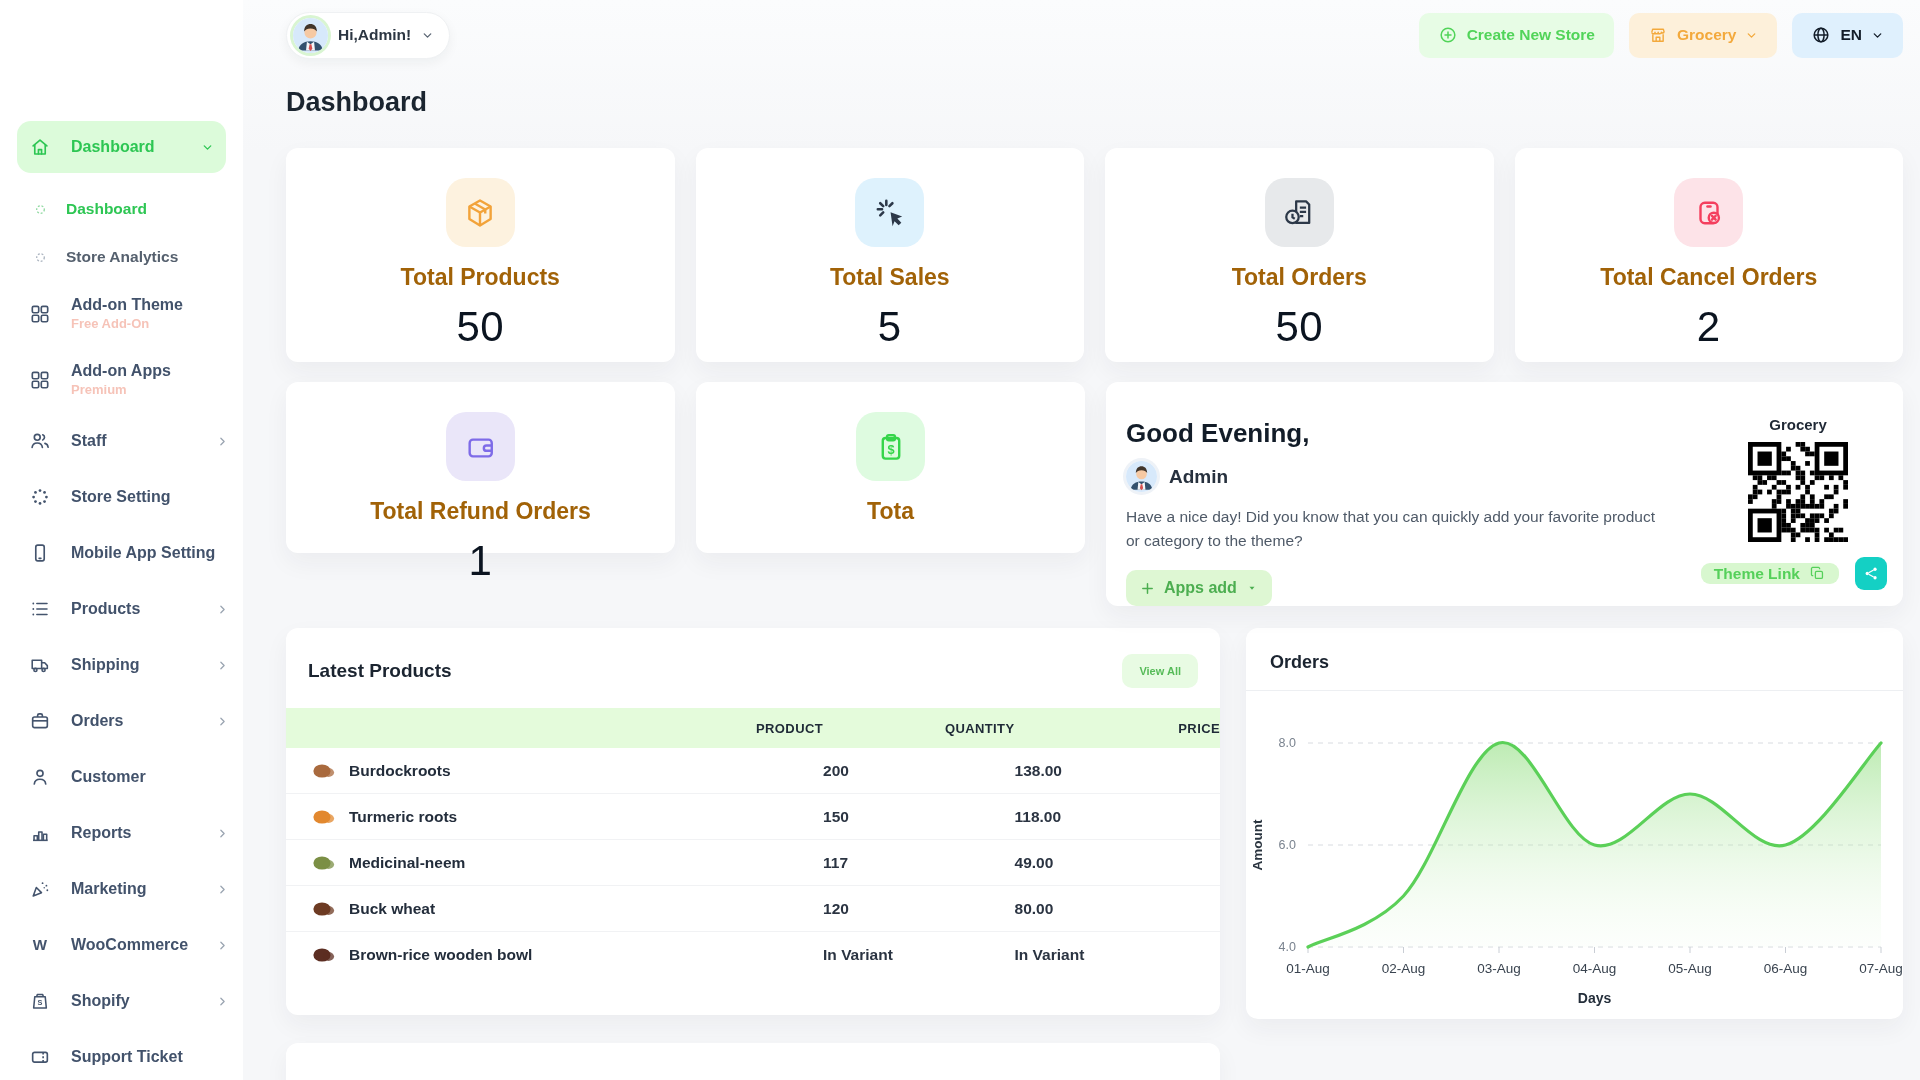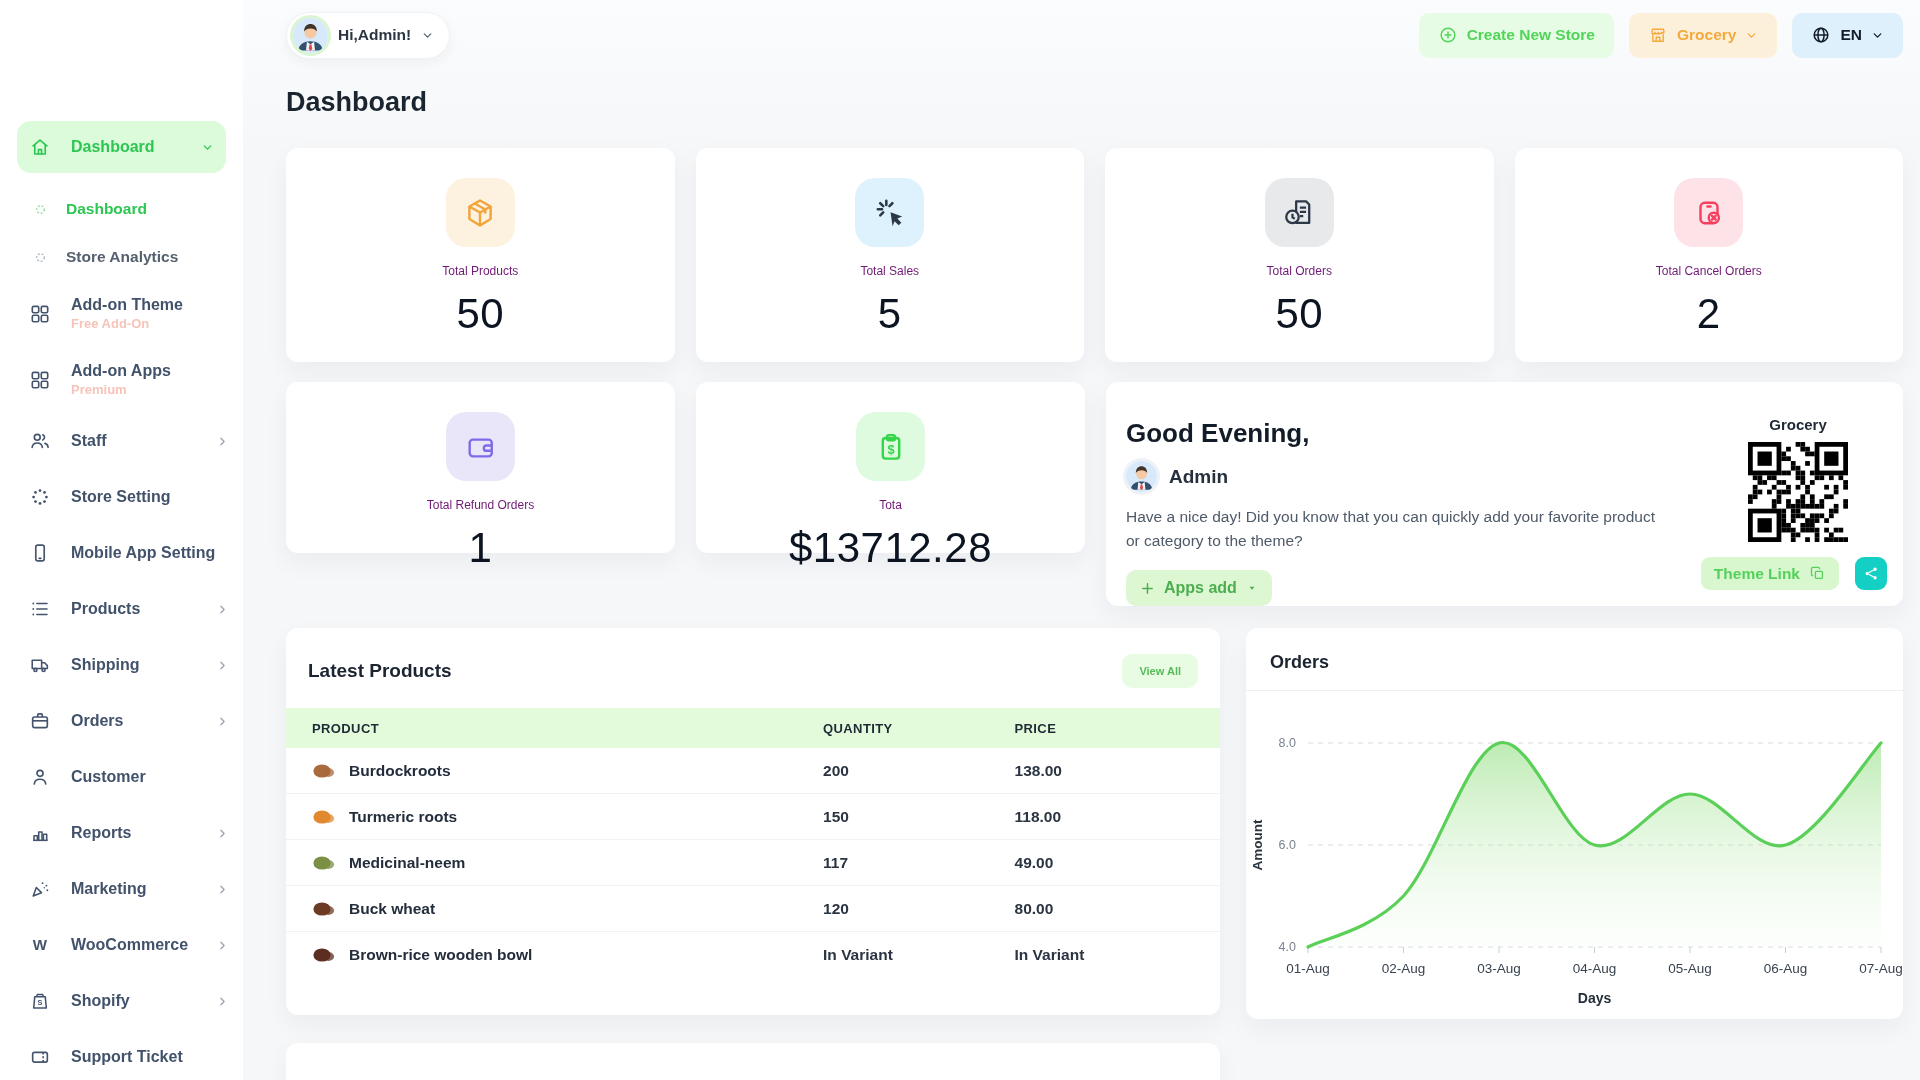--- a/index.html
+++ b/index.html
@@ -55,49 +55,49 @@
   .grid1{display:grid;grid-template-columns:repeat(4,1fr);gap:21px}
   .grid2{display:grid;grid-template-columns:389px 389px 1fr;gap:21px;margin-top:20px}
   .grid3{display:grid;grid-template-columns:934px 1fr;gap:26px;margin-top:22px}
   .grid4{display:grid;grid-template-columns:934px 1fr;gap:26px;margin-top:24px}
 
   .stat-card{text-align:center;padding-top:30px;box-sizing:border-box}
   .grid1 .stat-card{height:214px}
   .grid2 .stat-card{height:171px}
   .stat-ic{width:69px;height:69px;border-radius:20px;margin:0 auto 17px auto;display:flex;align-items:center;justify-content:center}
   .stat-ic svg{width:34px;height:34px}
-  .stat-label{font-size:12px;font-weight:400;color:#701a75;margin-bottom:12px}
+  .stat-label{font-size:23px;font-weight:700;color:#a16207;margin-bottom:12px}
   .stat-value{font-size:42px;font-weight:400;color:#0b1420;letter-spacing:.5px}
 
   
   .greet{position:relative;padding:36px 24px 0 20px;box-sizing:border-box}
   .greet-title{font-size:26px;font-weight:700;color:#121c28;margin-bottom:12px}
   .greet-user{display:flex;align-items:center;gap:12px;margin-bottom:13px}
   .greet-user .avatar{width:31px;height:31px;box-shadow:0 0 0 3px #eef2f7}
   .greet-user span{font-size:19px;font-weight:600;color:#27313e}
   .greet-msg{font-size:15.5px;line-height:1.55;color:#4f5a68;max-width:545px;margin-bottom:17px}
   .quick-add{display:inline-flex;align-items:center;gap:9px;background:#def7d3;color:#4cae50;font-size:16px;font-weight:600;padding:9px 14px;border-radius:10px;cursor:pointer;border:none}
   .quick-add svg{width:15px;height:15px}
   .greet-right{position:absolute;top:34px;right:44px;width:122px;text-align:center}
   .qr-title{font-size:15px;font-weight:700;color:#1f2835;margin-bottom:9px}
   .qr-box{width:100px;height:100px;margin:0 auto}
   .greet-links{position:absolute;top:175px;right:16px;display:flex;gap:16px;align-items:center}
-  .theme-link{display:inline-flex;align-items:center;gap:9px;background:#d8f7cf;color:#55d05a;font-size:15.5px;font-weight:600;height:33px;padding:0 13px;border-radius:9px;cursor:pointer;border:none}
+  .theme-link{display:inline-flex;align-items:center;gap:9px;background:#d8f7cf;color:#55d05a;font-size:15.5px;font-weight:600;height:21px;padding:0 13px;border-radius:9px;cursor:pointer;border:none}
   .theme-link svg{width:17px;height:17px}
   .share-btn{width:32px;height:33px;border-radius:9px;background:#14d0c4;display:flex;align-items:center;justify-content:center;cursor:pointer;border:none}
   .share-btn svg{width:17px;height:17px;color:#fff}
 
   
   .products-card{height:387px;padding-top:26px;box-sizing:border-box;overflow:hidden}
   .lp-head{display:flex;align-items:center;justify-content:space-between;padding:0 22px;margin-bottom:20px}
   .lp-title{font-size:19px;font-weight:700;color:#1b2430}
   .view-all{background:#e8fbe3;color:#56bb58;font-size:11px;font-weight:600;padding:11px 17px;border-radius:10px;cursor:pointer;border:none}
   table.lp{width:100%;border-collapse:collapse}
   table.lp col.c1{width:57.5%} table.lp col.c2{width:20.5%} table.lp col.c3{width:22%}
-  table.lp thead th{background:#e4fbdb;text-align:left;font-size:13px;font-weight:700;letter-spacing:.03em;color:#1f2a37;height:40px;padding:0}
+  table.lp thead th{background:#e4fbdb;text-align:right;font-size:13px;font-weight:700;letter-spacing:.03em;color:#1f2a37;height:40px;padding:0}
   table.lp thead th:first-child{padding-left:26px}
   table.lp td{height:45px;border-bottom:1px solid #f1f2f4;font-size:15.5px;color:#2b3442;padding:0}
   table.lp td:first-child{padding-left:26px;font-weight:700;color:#232d3b}
   table.lp td.num{font-weight:600}
   table.lp tr:last-child td{border-bottom:none}
   .pcell{display:flex;align-items:flex-end;gap:13px}
   .thumb{width:24px;height:18px;flex:none}
 
   
   .orders-card{height:391px;box-sizing:border-box;overflow:hidden}
@@ -534,21 +534,20 @@
         <div class="stat-label">Total Refund Orders</div>
         <div class="stat-value">1</div>
       </div>
     <div class="card stat-card">
         <div class="stat-ic" style="background:#defbe0;color:#35d54a">
           <svg>
             <use href="#money-clipboard-icon"></use>
           </svg>
         </div>
         <div class="stat-label">Tota</div>
-        <div class="stat-value">$13712.28</div>
       </div>
 
     <div class="card greet">
       <div class="greet-title">Good Evening,</div>
       <div class="greet-user">
         <span class="avatar">
             <svg viewBox="0 0 36 36">
               <use href="#avatar-man"></use>
             </svg>
           </span>

